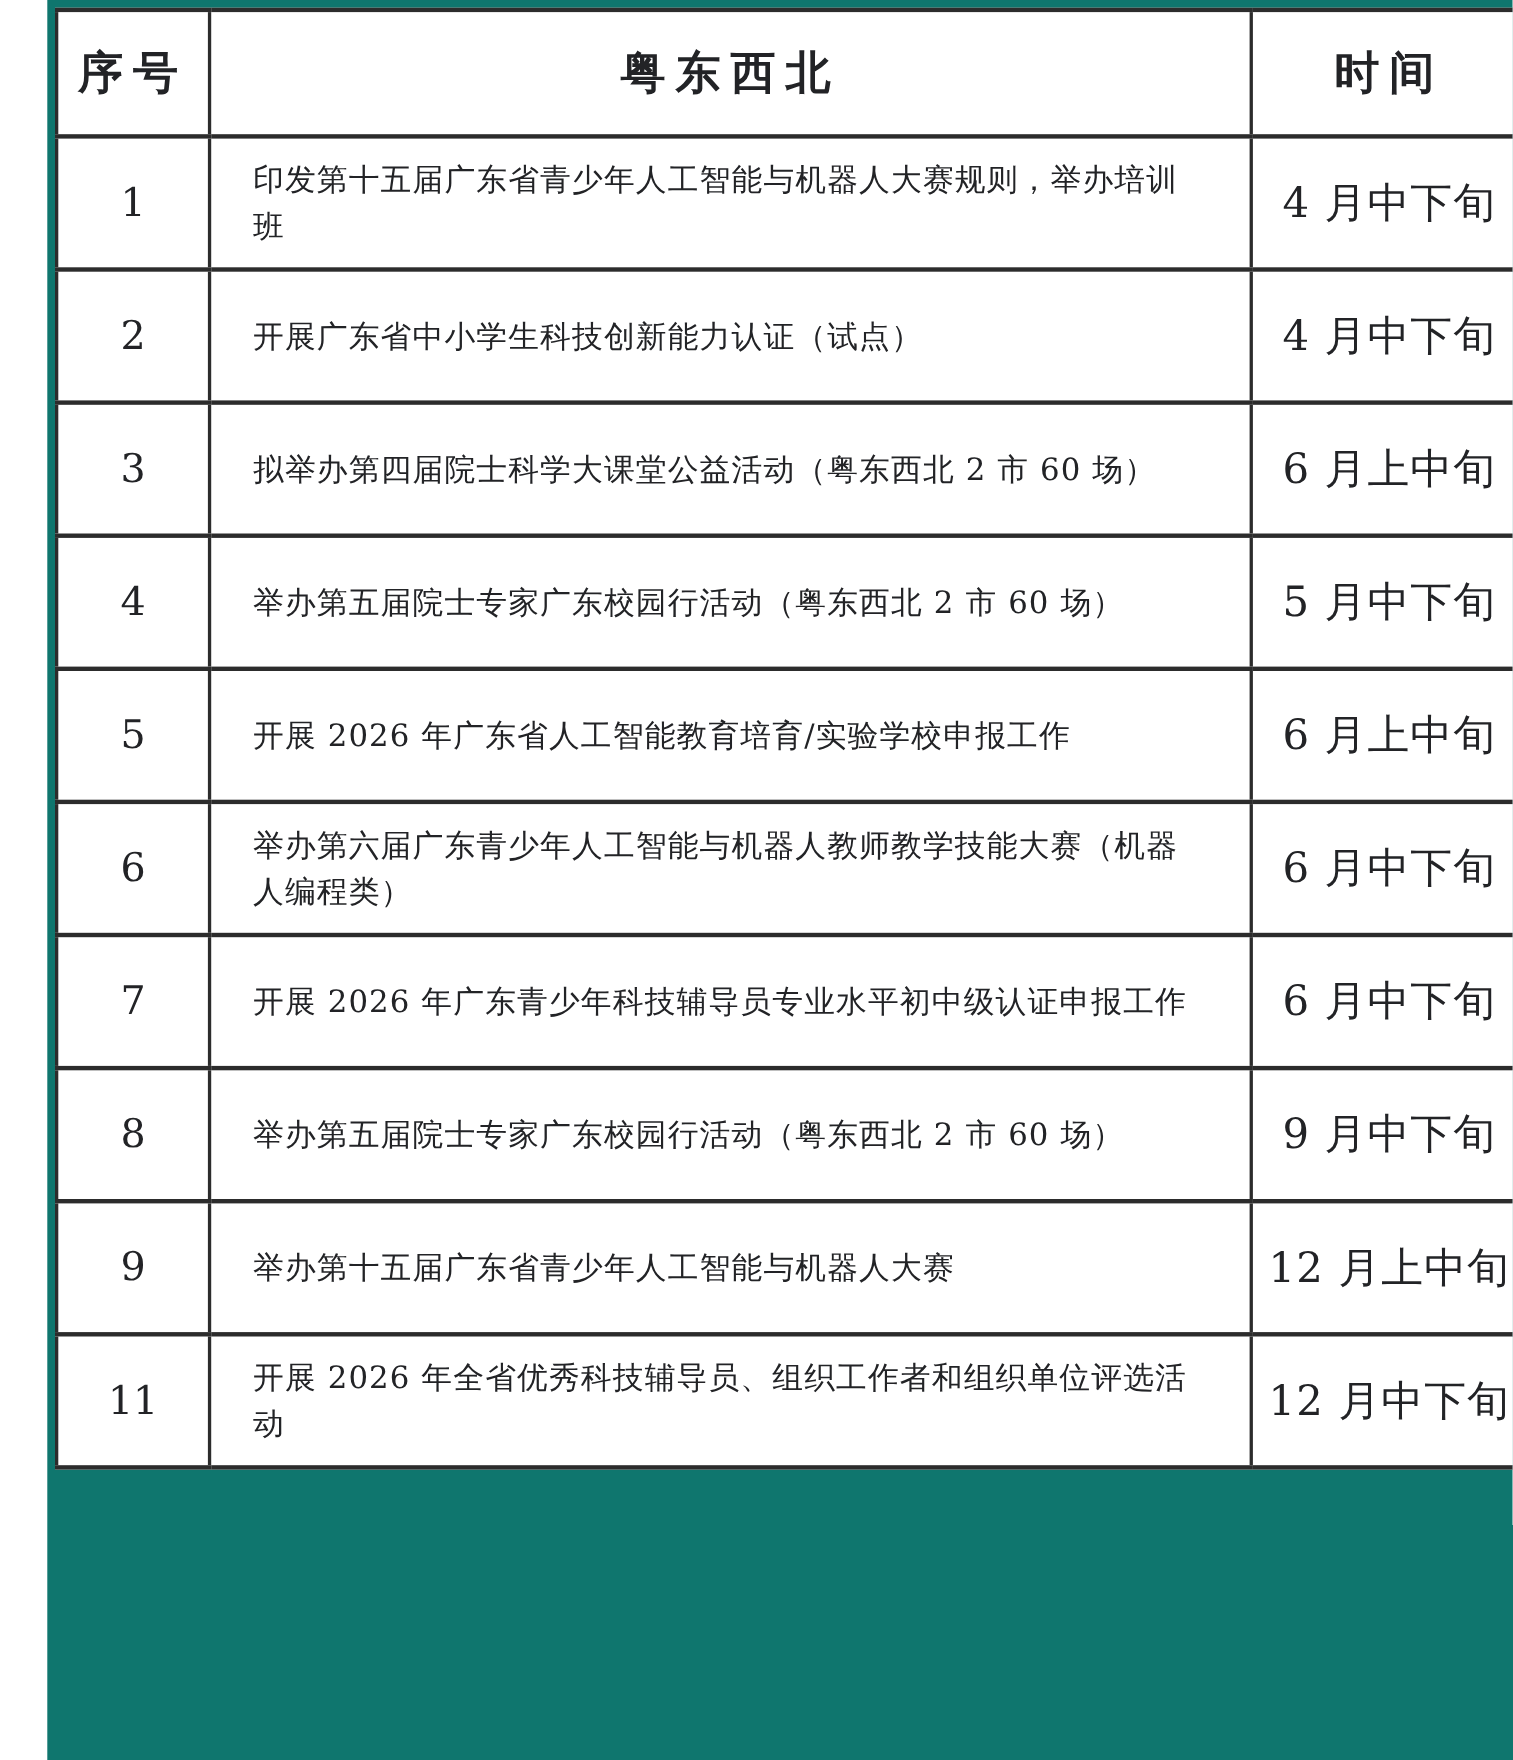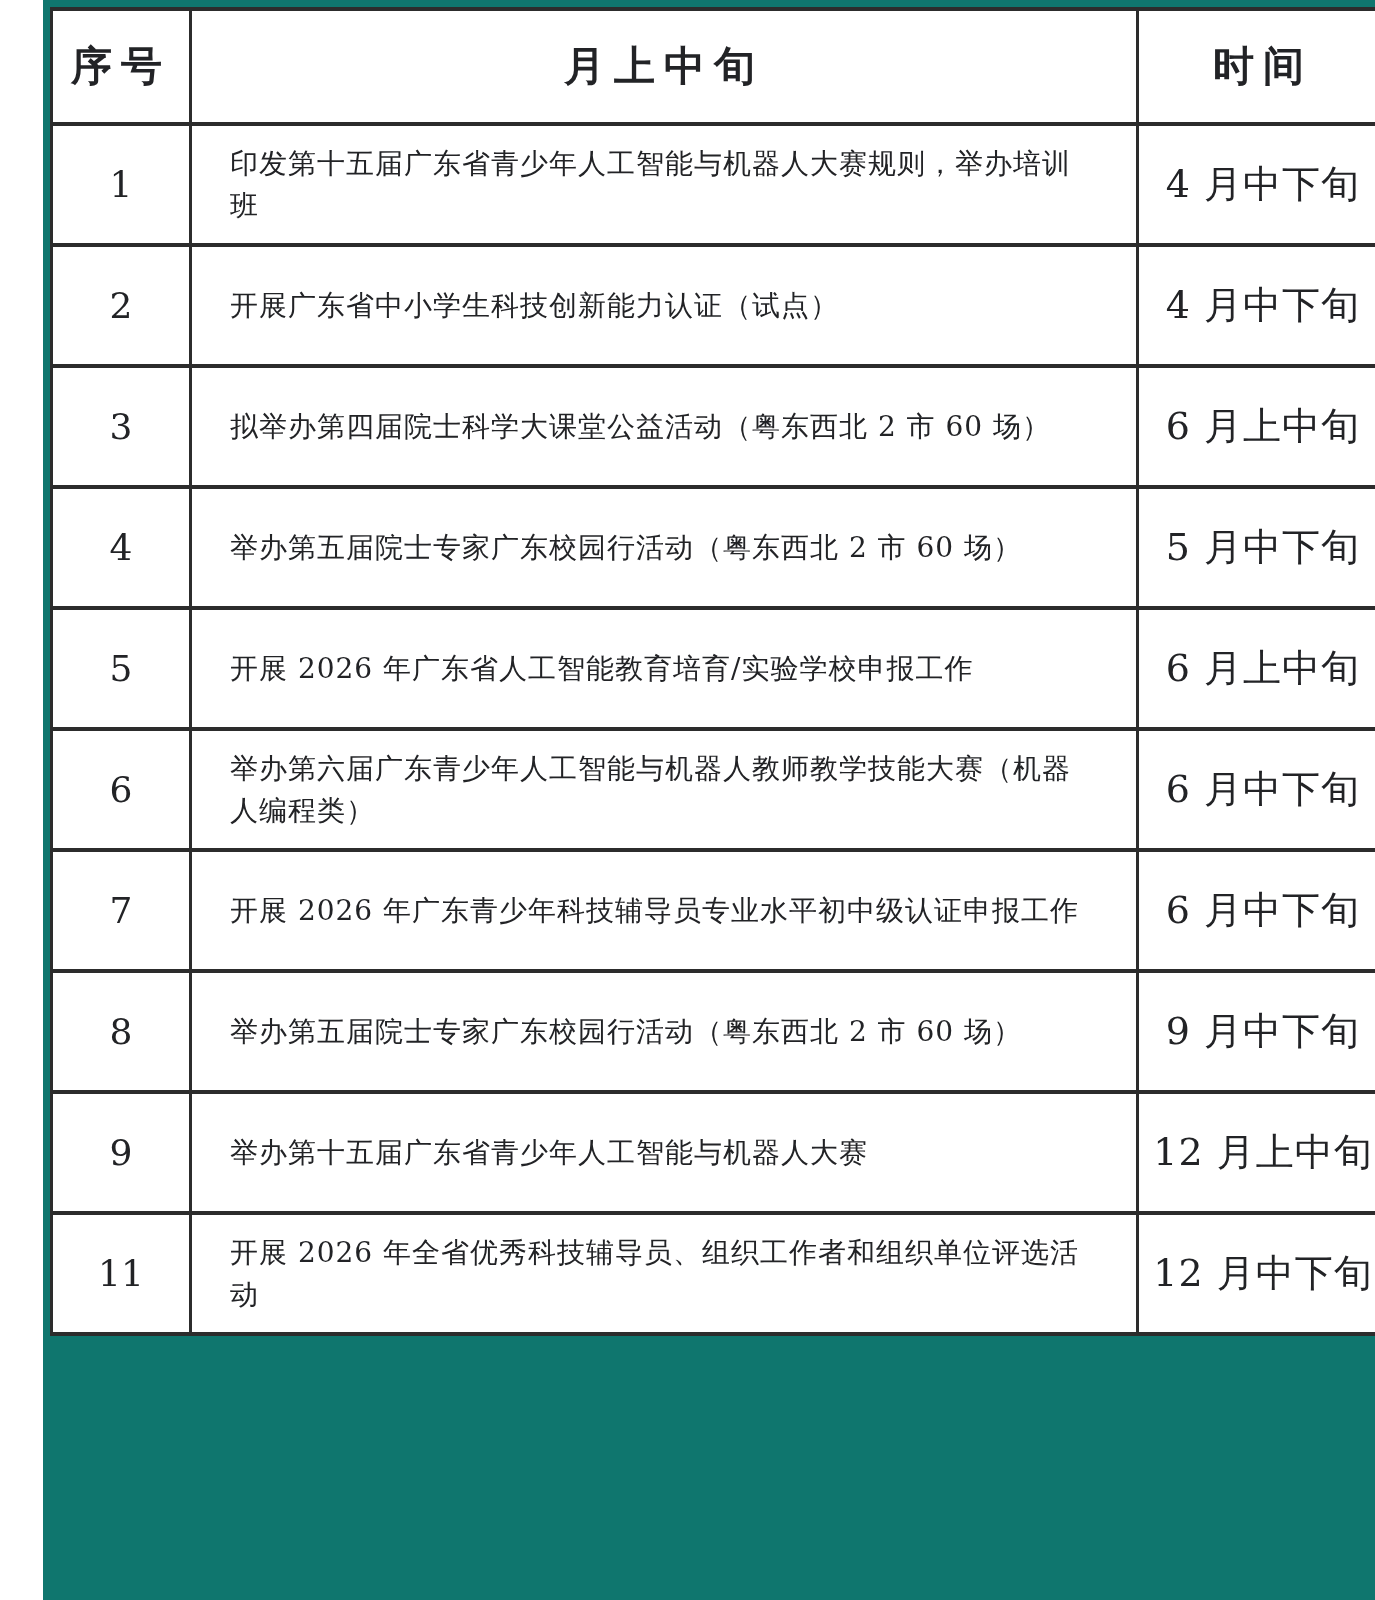--- a/index.html
+++ b/index.html
@@ -78,21 +78,21 @@
 <div class="page">
   <table class="schedule">
     <colgroup>
       <col class="c-no">
       <col class="c-act">
       <col class="c-time">
     </colgroup>
     <thead>
       <tr>
         <th>序号</th>
-        <th>月上中旬</th>
+        <th>粤东西北</th>
         <th>时间</th>
       </tr>
     </thead>
     <tbody>
         <tr>
           <td class="no">1</td>
           <td class="activity">印发第十五届广东省青少年人工智能与机器人大赛规则，举办培训班</td>
           <td class="time">4 月中下旬</td>
         </tr>
         <tr>

